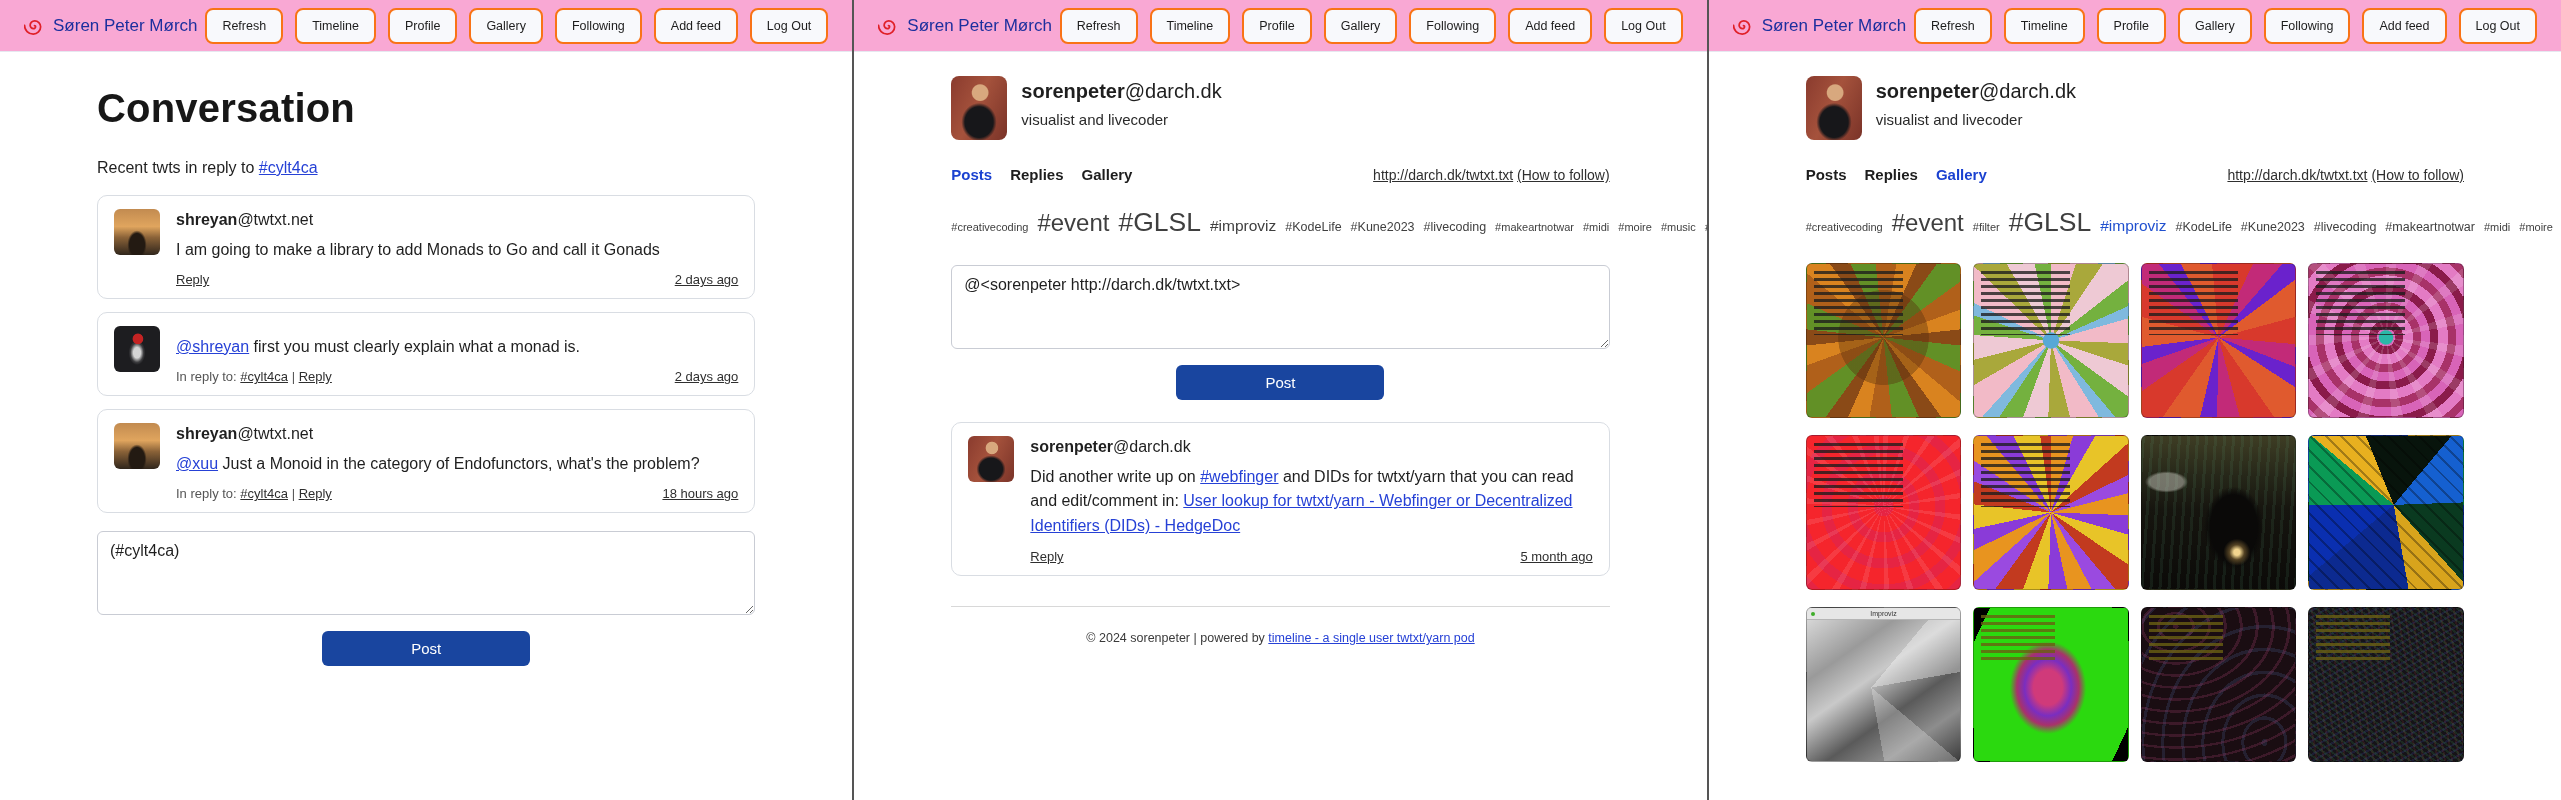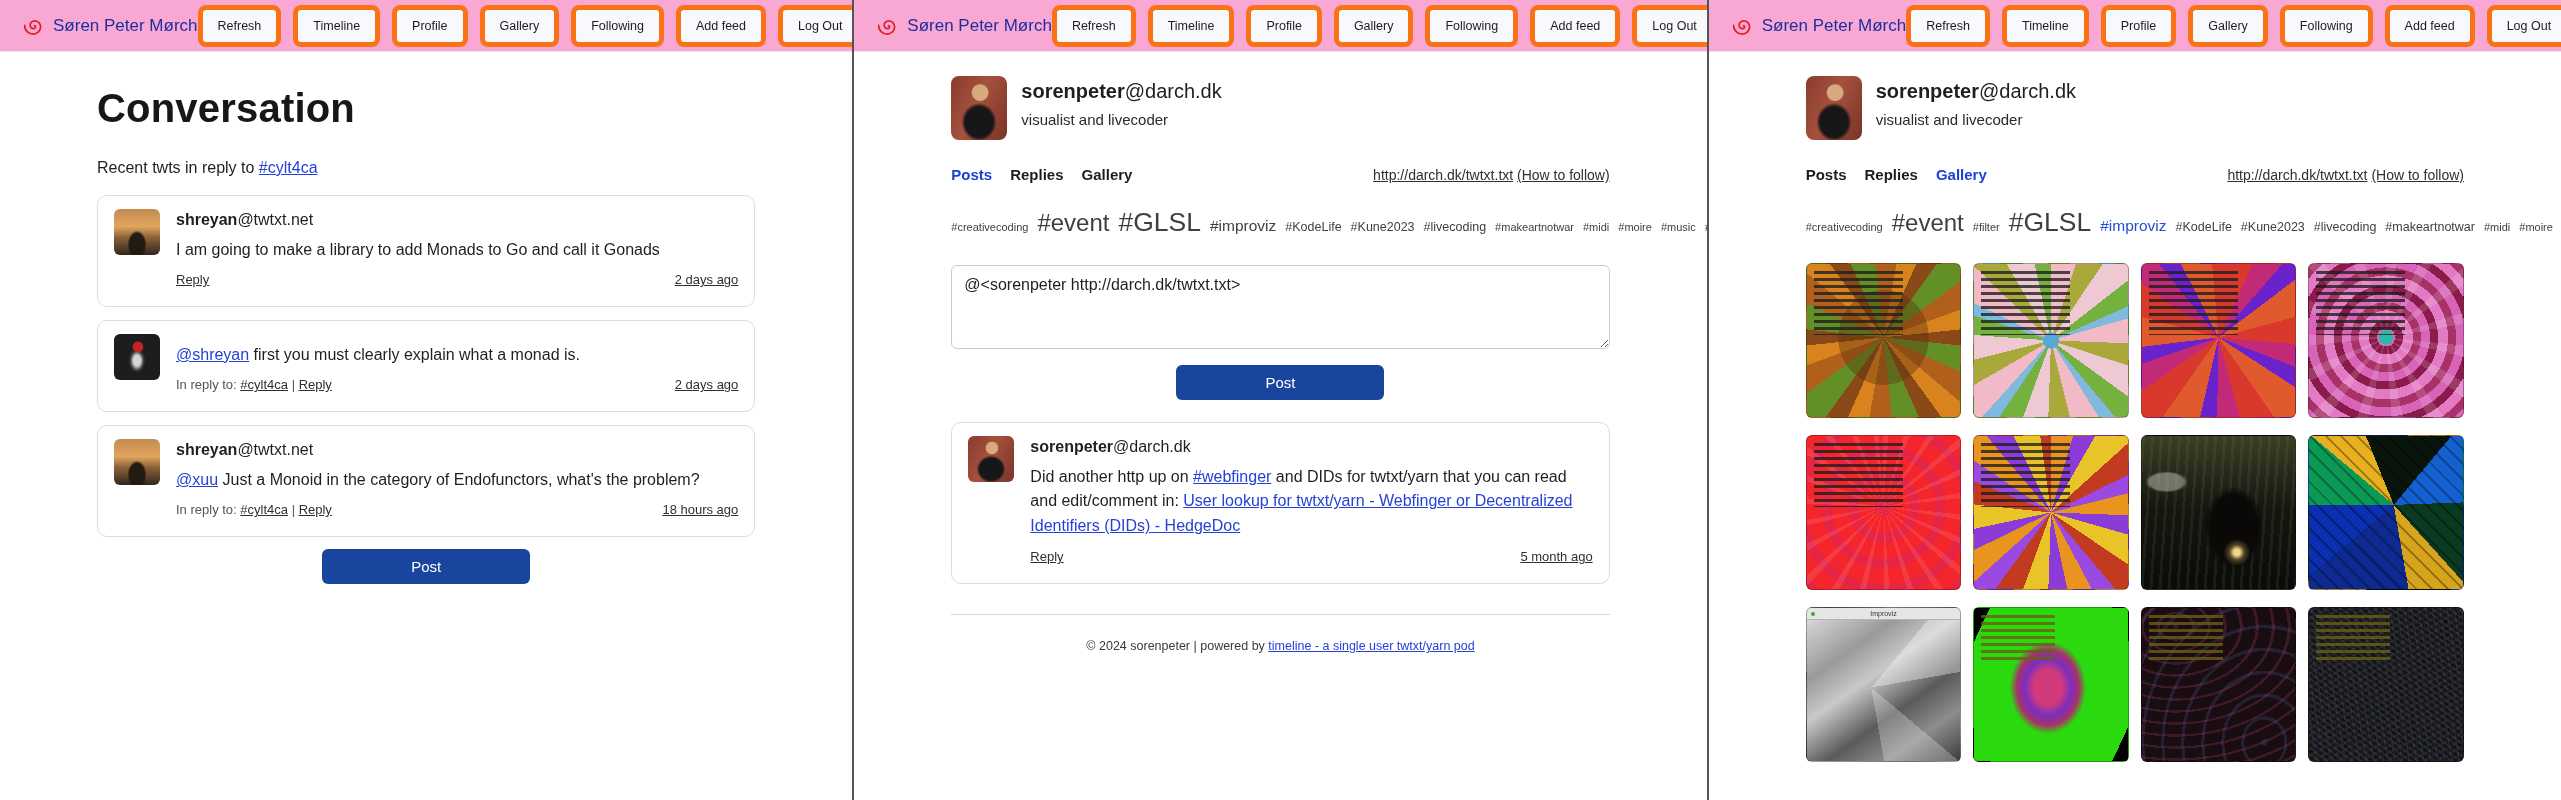--- a/index.html
+++ b/index.html
@@ -10,31 +10,31 @@
   .panel + .panel { border-left:2px solid #555; }
 
   
   .hdr { height:52px; background:#f9a8d4; border-bottom:1px solid #e6e8f0;
          display:flex; align-items:center; padding:0 24px; }
   .brand { display:flex; align-items:center; gap:8px; cursor:pointer; }
   .brand svg { display:block; }
   .brand-title { color:#1c2f9e; font-size:17px; font-weight:500; white-space:nowrap; }
   .nav { margin-left:auto; display:flex; gap:12px; }
   .nav button { font-family:inherit; font-size:12.5px; color:#1d1d1d; background:#f8f9fc;
-    border:5px solid #f97316; border-radius:8px; padding:9px 15px; cursor:pointer; white-space:nowrap; }
+    border:2px solid #f97316; border-radius:8px; padding:9px 15px; cursor:pointer; white-space:nowrap; }
 
   .content { padding:0 97px; }
 
   
   h1.conv { font-size:40px; font-weight:700; color:#171717; margin-top:34px; letter-spacing:.2px; }
   .subtitle { margin-top:28px; font-size:16px; }
   a, .lnk-blue { color:#2641d6; text-decoration:underline; cursor:pointer; }
   .lnk-dark { color:#2f2f2f; text-decoration:underline; cursor:pointer; }
   .twt-list { margin-top:18px; display:flex; flex-direction:column; gap:13px; }
-  .card { border:1px solid #d9dde3; border-radius:10px; background:#fff; padding:13px 16px 19px;
+  .card { border:1px solid #d9dde3; border-radius:10px; background:#fff; padding:13px 16px 11px;
           display:grid; grid-template-columns:46px 1fr; column-gap:16px; }
   .avatar { width:46px; height:46px; border-radius:6px; }
   .twt-main { min-width:0; }
   .twt-author { font-size:16px; padding-top:2px; }
   .twt-author b { font-weight:700; }
   .twt-body { font-size:16px; line-height:1.5; margin-top:9px; }
   .twt-meta { margin-top:10px; font-size:13px; color:#555;
               display:flex; justify-content:space-between; align-items:baseline;gap:46px; }
   .twt-meta .lnk-dark { font-size:13px; }
 
@@ -203,20 +203,21 @@
             <div class="twt-body"><span class="lnk-blue">@xuu</span><span> Just a Monoid in the category of Endofunctors, what's the problem?</span></div>
             <div class="twt-meta">
               <span><span>In reply to: </span><span class="lnk-dark">#cylt4ca</span><span> | </span><span class="lnk-dark">Reply</span></span>
               <span class="lnk-dark">18 hours ago</span>
             </div>
           </div>
         </div>
 
       </div>
 
+      <textarea class="composer" spellcheck="false" style="">(#cylt4ca)</textarea>
       <div class="post-row"><button class="post-btn">Post</button></div>
     </div>
   </div>
 
   <div class="panel">
     <div class="hdr">
       <div class="brand">
         <span>
             <svg width="21" height="21" viewBox="0 0 24 24">
               <path d="M12 12 a1.2 1.2 0 0 1 1.2 1.2 a2.4 2.4 0 0 1 -2.4 2.4 a3.8 3.8 0 0 1 -3.8-3.8 a5.2 5.2 0 0 1 5.2-5.2 a6.8 6.8 0 0 1 6.8 6.8 a8.4 8.4 0 0 1 -8.4 8.4 a10 10 0 0 1 -10-10" fill="none" stroke="#e02028" stroke-width="2" stroke-linecap="round"></path>
@@ -253,21 +254,21 @@
         <span class="tag s1">#creativecoding</span><span class="tag s4">#event</span><span class="tag s5">#GLSL</span><span class="tag s3">#improviz</span><span class="tag s2">#KodeLife</span><span class="tag s2">#Kune2023</span><span class="tag s2">#livecoding</span><span class="tag s1">#makeartnotwar</span><span class="tag s1">#midi</span><span class="tag s1">#moire</span><span class="tag s1">#music</span><span class="tag s2">#paintOver</span>
       </div>
 
       <textarea class="composer mid-composer" spellcheck="false" style="">@&lt;sorenpeter http://darch.dk/twtxt.txt&gt;</textarea>
       <div class="post-row"><button class="post-btn">Post</button></div>
 
       <div class="card mid-card">
         <div class="avatar av-soren"></div>
         <div class="twt-main">
           <div class="twt-author"><b>sorenpeter</b><span>@darch.dk</span></div>
-          <div class="twt-body mid-body"><span>Did another http up on </span><span class="lnk-blue">#webfinger</span><span> and DIDs for twtxt/yarn that you can read and edit/comment in: </span><span class="lnk-blue">User lookup for twtxt/yarn - Webfinger or Decentralized Identifiers (DIDs) - HedgeDoc</span></div>
+          <div class="twt-body mid-body"><span>Did another write up on </span><span class="lnk-blue">#webfinger</span><span> and DIDs for twtxt/yarn that you can read and edit/comment in: </span><span class="lnk-blue">User lookup for twtxt/yarn - Webfinger or Decentralized Identifiers (DIDs) - HedgeDoc</span></div>
           <div class="twt-meta">
             <span><span class="lnk-dark">Reply</span></span>
             <span class="lnk-dark">5 month ago</span>
           </div>
         </div>
       </div>
 
       <hr class="sep">
       <div class="footer"><span>© 2024 sorenpeter | powered by </span><span class="lnk-blue">timeline - a single user twtxt/yarn pod</span></div>
     </div>

